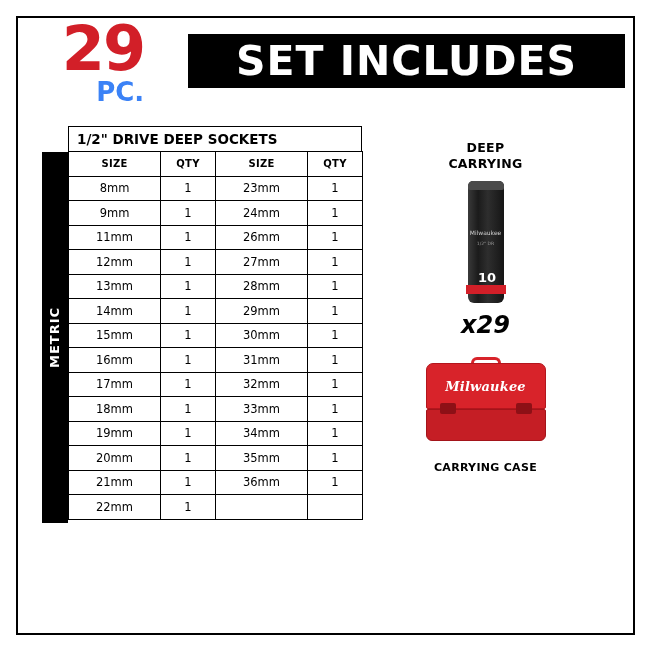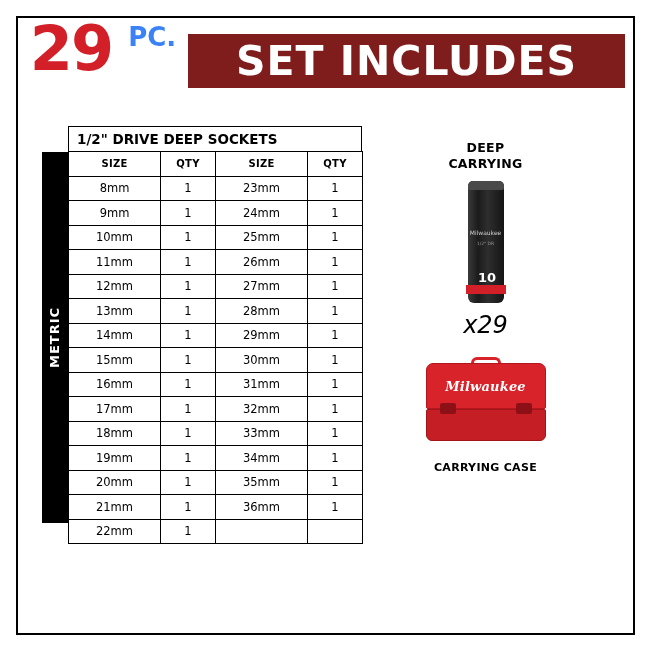--- a/index.html
+++ b/index.html
@@ -39,42 +39,43 @@
   .pc-block {
     width: 170px;
     display: flex;
     align-items: flex-start;
     justify-content: center;
     padding-top: 6px;
     box-sizing: border-box;
   }
   .pc-inner {
     display: flex;
-    align-items: flex-start;
-    gap: 16px;
+    align-items: flex-end;
+    gap: 4px;
+    flex-direction: column;
   }
   .pc-count {
     color: #d21f28;
     font-weight: bold;
     font-size: 62px;
     line-height: 0.82;
     letter-spacing: -2px;
     font-family: "DejaVu Sans", sans-serif;
   }
   .pc-unit {
     color: #3b82f6;
     font-weight: bold;
     font-size: 26px;
     line-height: 1;
     padding-bottom: 4px;
     font-family: "DejaVu Sans", sans-serif;
   }
   .title-bar {
     flex: 1;
-    background: #7f1d1d;
+    background: #000000;
     color: #fff;
     display: flex;
     align-items: center;
     justify-content: center;
     margin: 16px 8px 12px 0;
   }
   .title-bar .title-text {
     font-family: "DejaVu Sans", sans-serif;
     font-weight: bold;
     font-size: 41px;
@@ -214,21 +215,21 @@
     left: 0;
     right: 0;
     top: 60px;
     color: #9a9a9a;
     font-size: 4.5px;
     font-family: "DejaVu Sans", sans-serif;
   }
   .qty-big {
     margin-top: 8px;
     font-family: "DejaVu Sans", sans-serif;
-    font-weight: normal;
+    font-weight: bold;
     font-size: 24px;
     font-style: italic;
   }
 
   .case-img {
     margin: 18px auto 0 auto;
     width: 128px;
     height: 92px;
     position: relative;
   }
@@ -343,26 +344,20 @@
               <td>23mm</td>
               <td>1</td>
             </tr>
             <tr>
               <td>9mm</td>
               <td>1</td>
               <td>24mm</td>
               <td>1</td>
             </tr>
             <tr>
-              <td>10mm</td>
-              <td>1</td>
-              <td>25mm</td>
-              <td>1</td>
-            </tr>
-            <tr>
               <td>11mm</td>
               <td>1</td>
               <td>26mm</td>
               <td>1</td>
             </tr>
             <tr>
               <td>12mm</td>
               <td>1</td>
               <td>27mm</td>
               <td>1</td>

